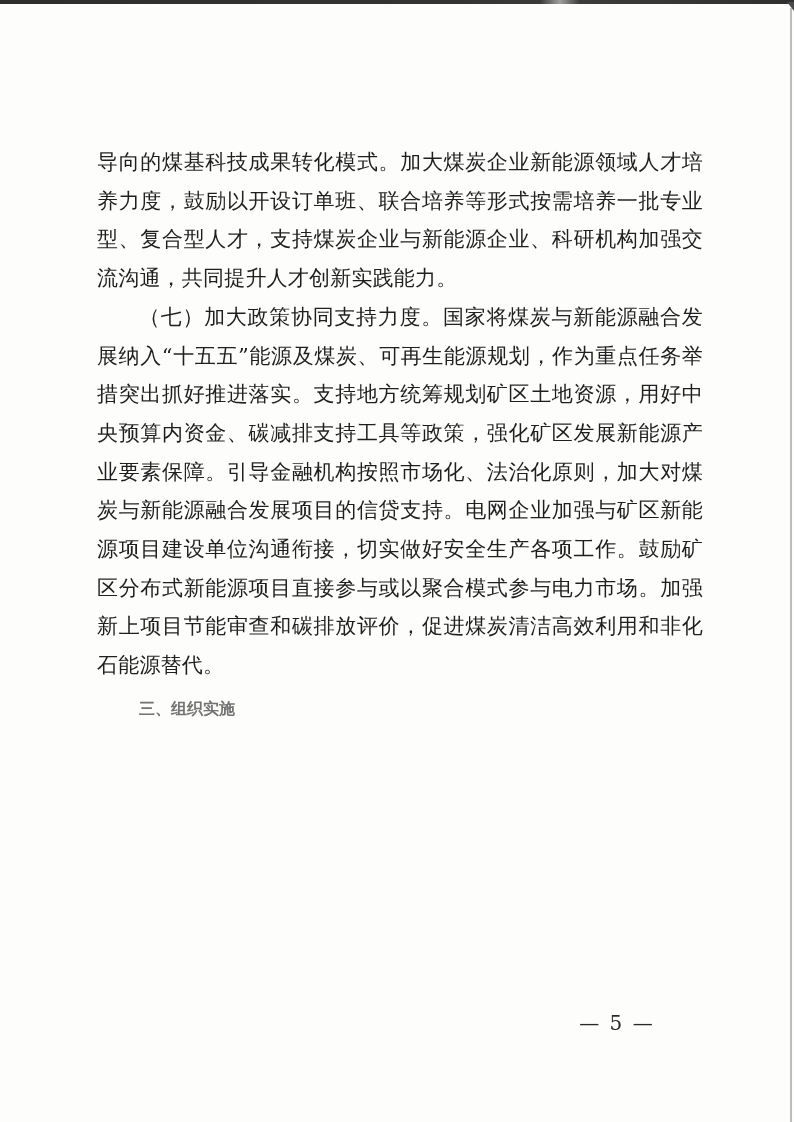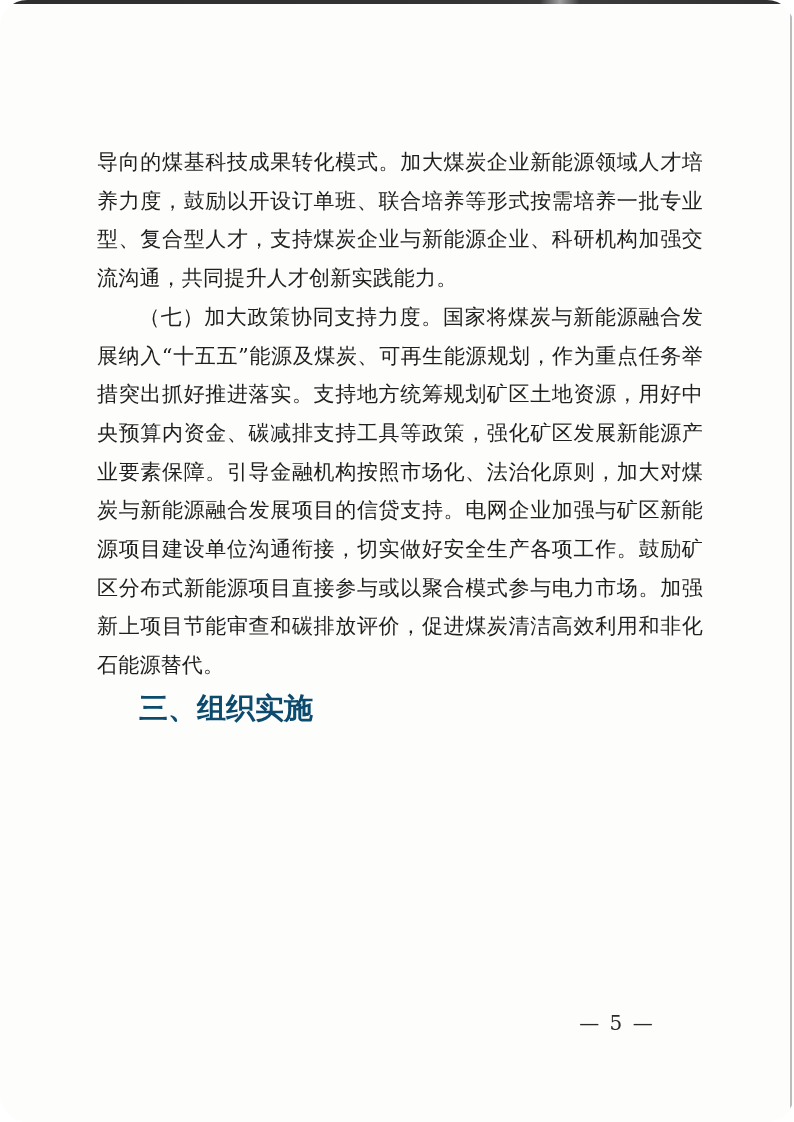--- a/index.html
+++ b/index.html
@@ -7,21 +7,20 @@
     padding: 0;
     background: #ffffff;
   }
   .page {
     position: relative;
     width: 794px;
     height: 1122px;
     background: #fdfdfc;
     overflow: hidden;
     font-family: "DejaVu Serif", "Liberation Serif", serif;
-    border-radius: 27px;
   }
   
   .scan-top-edge {
     position: absolute;
     top: 0; left: 0; right: 0;
     height: 4px;
     background: linear-gradient(90deg,
       #2e2e2e 0%, #343434 58%, #3a3a3a 68%,
       #9f9f9f 70.5%, #3c3c3c 73%, #2f2f2f 100%);
   }
@@ -53,25 +52,25 @@
     line-height: 38.7px;
     letter-spacing: 0.2px;
     text-align: justify;
     color: #1f1f1f;
   }
   .para.indent {
     text-indent: 42px;
   }
   .heading {
     margin: 4px 0 3px 0;
-    font-size: 29px;
+    font-size: 16px;
     line-height: 39px;
     font-weight: bold;
     font-family: "DejaVu Sans", "Liberation Sans", sans-serif;
-    color: #0c4a6e;
+    color: #737373;
     text-indent: 42px;
   }
   .footer-page-number {
     position: absolute;
     top: 1010px;
     left: 557px;
     width: 120px;
     text-align: center;
     font-size: 20px;
     line-height: 26px;

